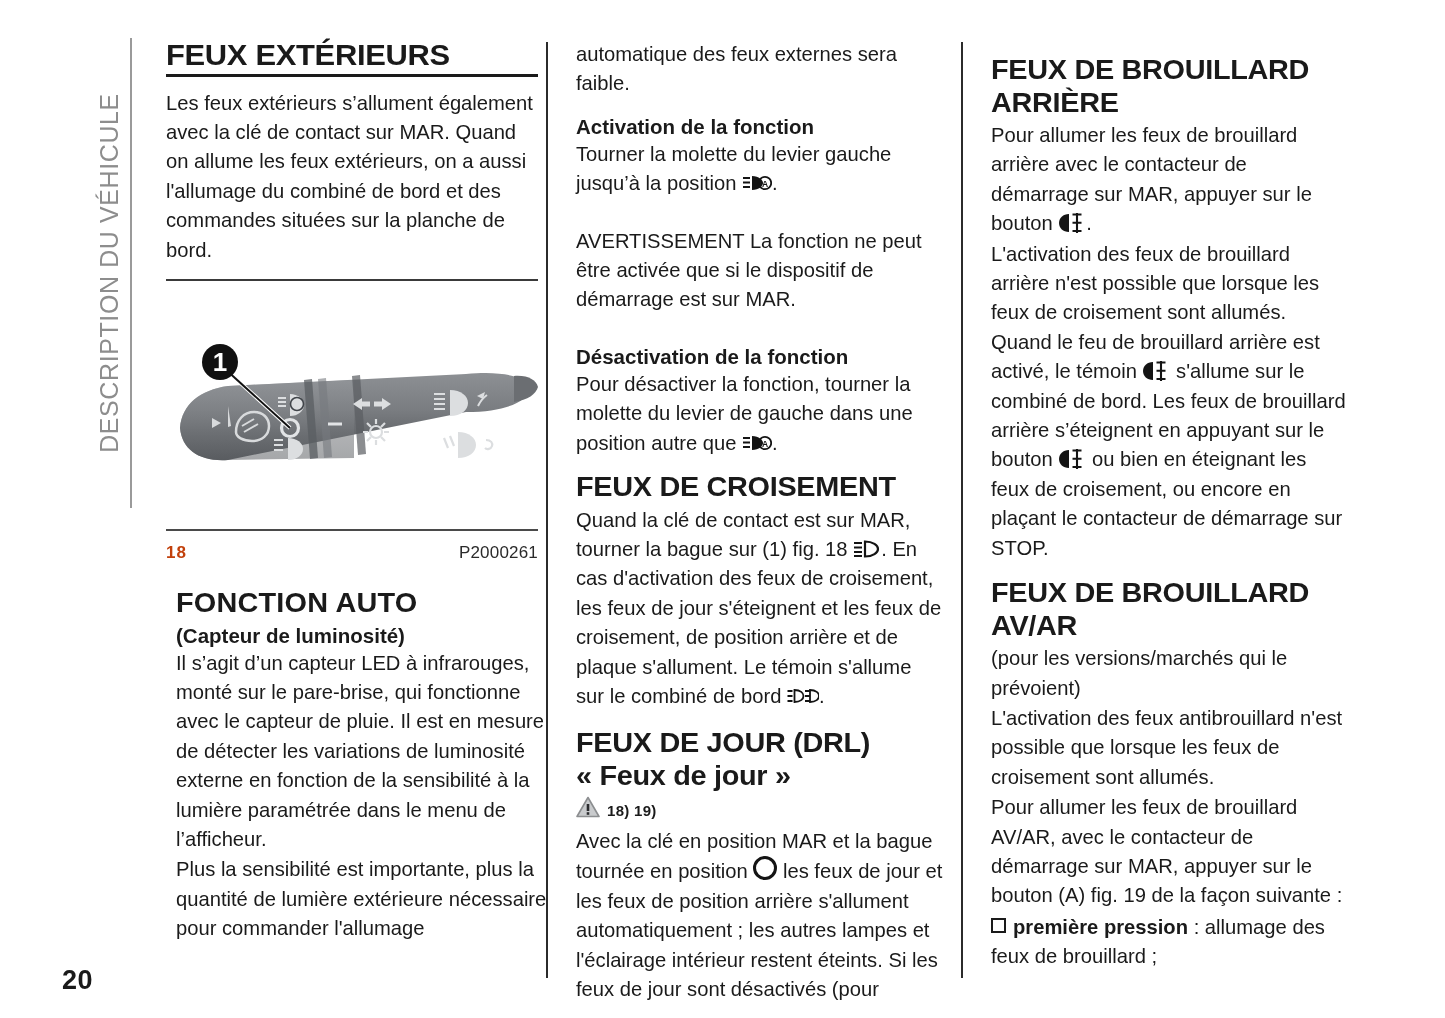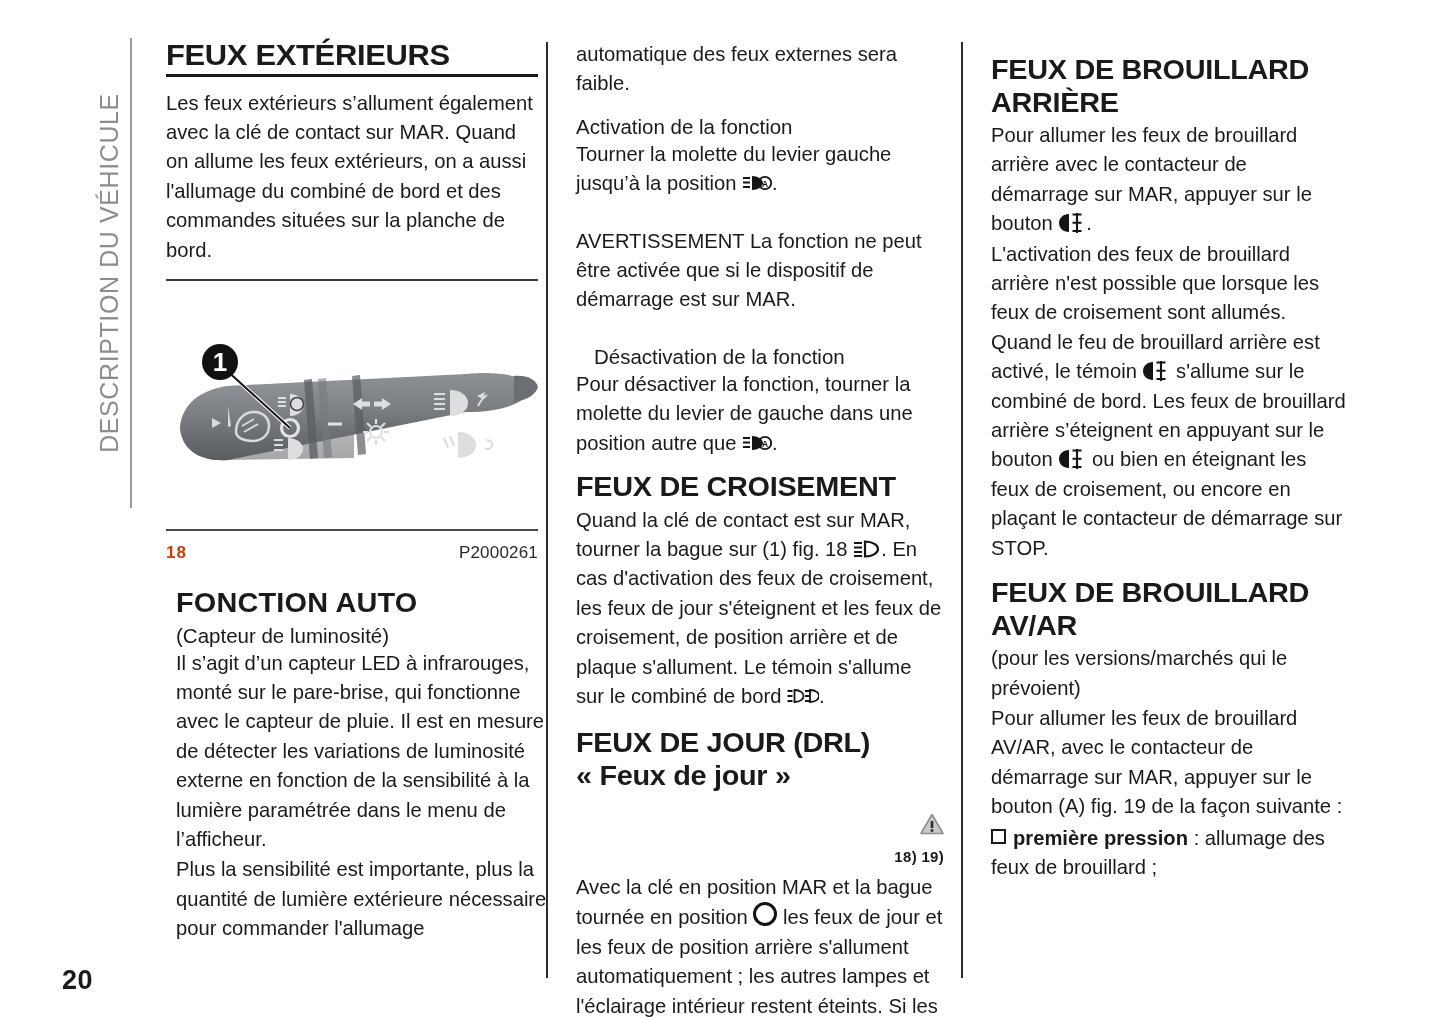--- a/index.html
+++ b/index.html
@@ -75,21 +75,21 @@
   }
   h1.sect.tight { letter-spacing: 0.2px; }
   .h1rule {
     height: 3px;
     background: #1a1a1a;
     margin: 2px 0 12px 0;
   }
   h2.sub {
     margin: 14px 0 0 0;
     font-size: 20.5px;
-    font-weight: 400;
+    font-weight: 700;
     line-height: 27px;
   }
   p {
     margin: 0 0 0 0;
     font-size: 20.2px;
     line-height: 29.4px;
   }
   p + p { margin-top: 1px; }
   p.gap { margin-top: 28px; }
   .hrule {
@@ -113,25 +113,24 @@
   .sym-ring {
     display:inline-block;
     width: 18px; height: 18px;
     border: 3.2px solid #141414;
     border-radius: 50%;
     vertical-align: -2px;
   }
 
   
   .warn-line {
-    display: flex; align-items: flex-end;
+    display: flex; align-items: flex-start;
     gap: 7px;
-    margin-top: 22px;
+    margin-top: 5px;
     margin-bottom: 1px;
-    flex-direction: column;
   }
   .warn-tri { width: 24px; height: 22px; display:block; }
   .warn-refs {
     font-size: 15px;
     font-weight: 600;
     color: #1a1a1a;
     letter-spacing: 0.3px;
   }
 
   
@@ -296,21 +295,21 @@
               <path d="M1 5 h7 M1 9.5 h7 M1 14 h7"></path>
             </g>
             <path d="M10 3 c7 0 11 4 11 7 c0 3 -4 7 -11 7 z" fill="#141414"></path>
             <circle cx="23" cy="10" r="6.2" fill="none" stroke="#141414" stroke-width="1.8"></circle>
             <text x="23" y="13.6" text-anchor="middle" font-family="Liberation Sans, sans-serif" font-size="8.5" font-weight="700" fill="#141414">A</text>
           </svg></span><span>.</span>
     </p>
 
     <p class="gap">AVERTISSEMENT La fonction ne peut être activée que si le dispositif de démarrage est sur MAR.</p>
 
-    <h2 class="sub" style="margin-top:28px;margin-left:18px;">Désactivation de la fonction</h2>
+    <h2 class="sub" style="margin-top:28px;">Désactivation de la fonction</h2>
     <p>
       <span>Pour désactiver la fonction, tourner la molette du levier de gauche dans une position autre que </span><span class="sym sym-auto"><svg viewBox="0 0 30 20">
             <g stroke="#141414" stroke-width="2.1" fill="none">
               <path d="M1 5 h7 M1 9.5 h7 M1 14 h7"></path>
             </g>
             <path d="M10 3 c7 0 11 4 11 7 c0 3 -4 7 -11 7 z" fill="#141414"></path>
             <circle cx="23" cy="10" r="6.2" fill="none" stroke="#141414" stroke-width="1.8"></circle>
             <text x="23" y="13.6" text-anchor="middle" font-family="Liberation Sans, sans-serif" font-size="8.5" font-weight="700" fill="#141414">A</text>
           </svg></span><span>.</span>
     </p>
@@ -374,20 +373,21 @@
             <path d="M11 2 c-6 0 -10 4 -10 9 c0 5 4 9 10 9 z" fill="#141414"></path>
             <path d="M14.5 2.5 h9 M14.5 10.8 h9 M14.5 19 h9" stroke="#141414" stroke-width="2.1"></path>
             <path d="M19 1 v20" stroke="#141414" stroke-width="2.1"></path>
           </svg></span><span> ou bien en éteignant les feux de croisement, ou encore en plaçant le contacteur de démarrage sur STOP.</span>
     </p>
 
     <h1 class="sect" style="font-size:28px; margin-top:14px; line-height:31px;">FEUX DE BROUILLARD</h1>
     <h1 class="sect" style="font-size:28px; margin-top:-2px; line-height:31px; margin-bottom:3px;">AV/AR</h1>
 
     <p>(pour les versions/marchés qui le prévoient)</p>
+    <p>L'activation des feux antibrouillard n'est possible que lorsque les feux de croisement sont allumés.</p>
     <p>Pour allumer les feux de brouillard AV/AR, avec le contacteur de démarrage sur MAR, appuyer sur le bouton (A) fig. 19 de la façon suivante :</p>
 
     <p class="bullet-line">
       <span class="bsq"></span><span class="bold">première pression</span><span> : allumage des feux de brouillard ;</span>
     </p>
   </div>
 
   <div class="pageno">20</div>
 
 </div>

